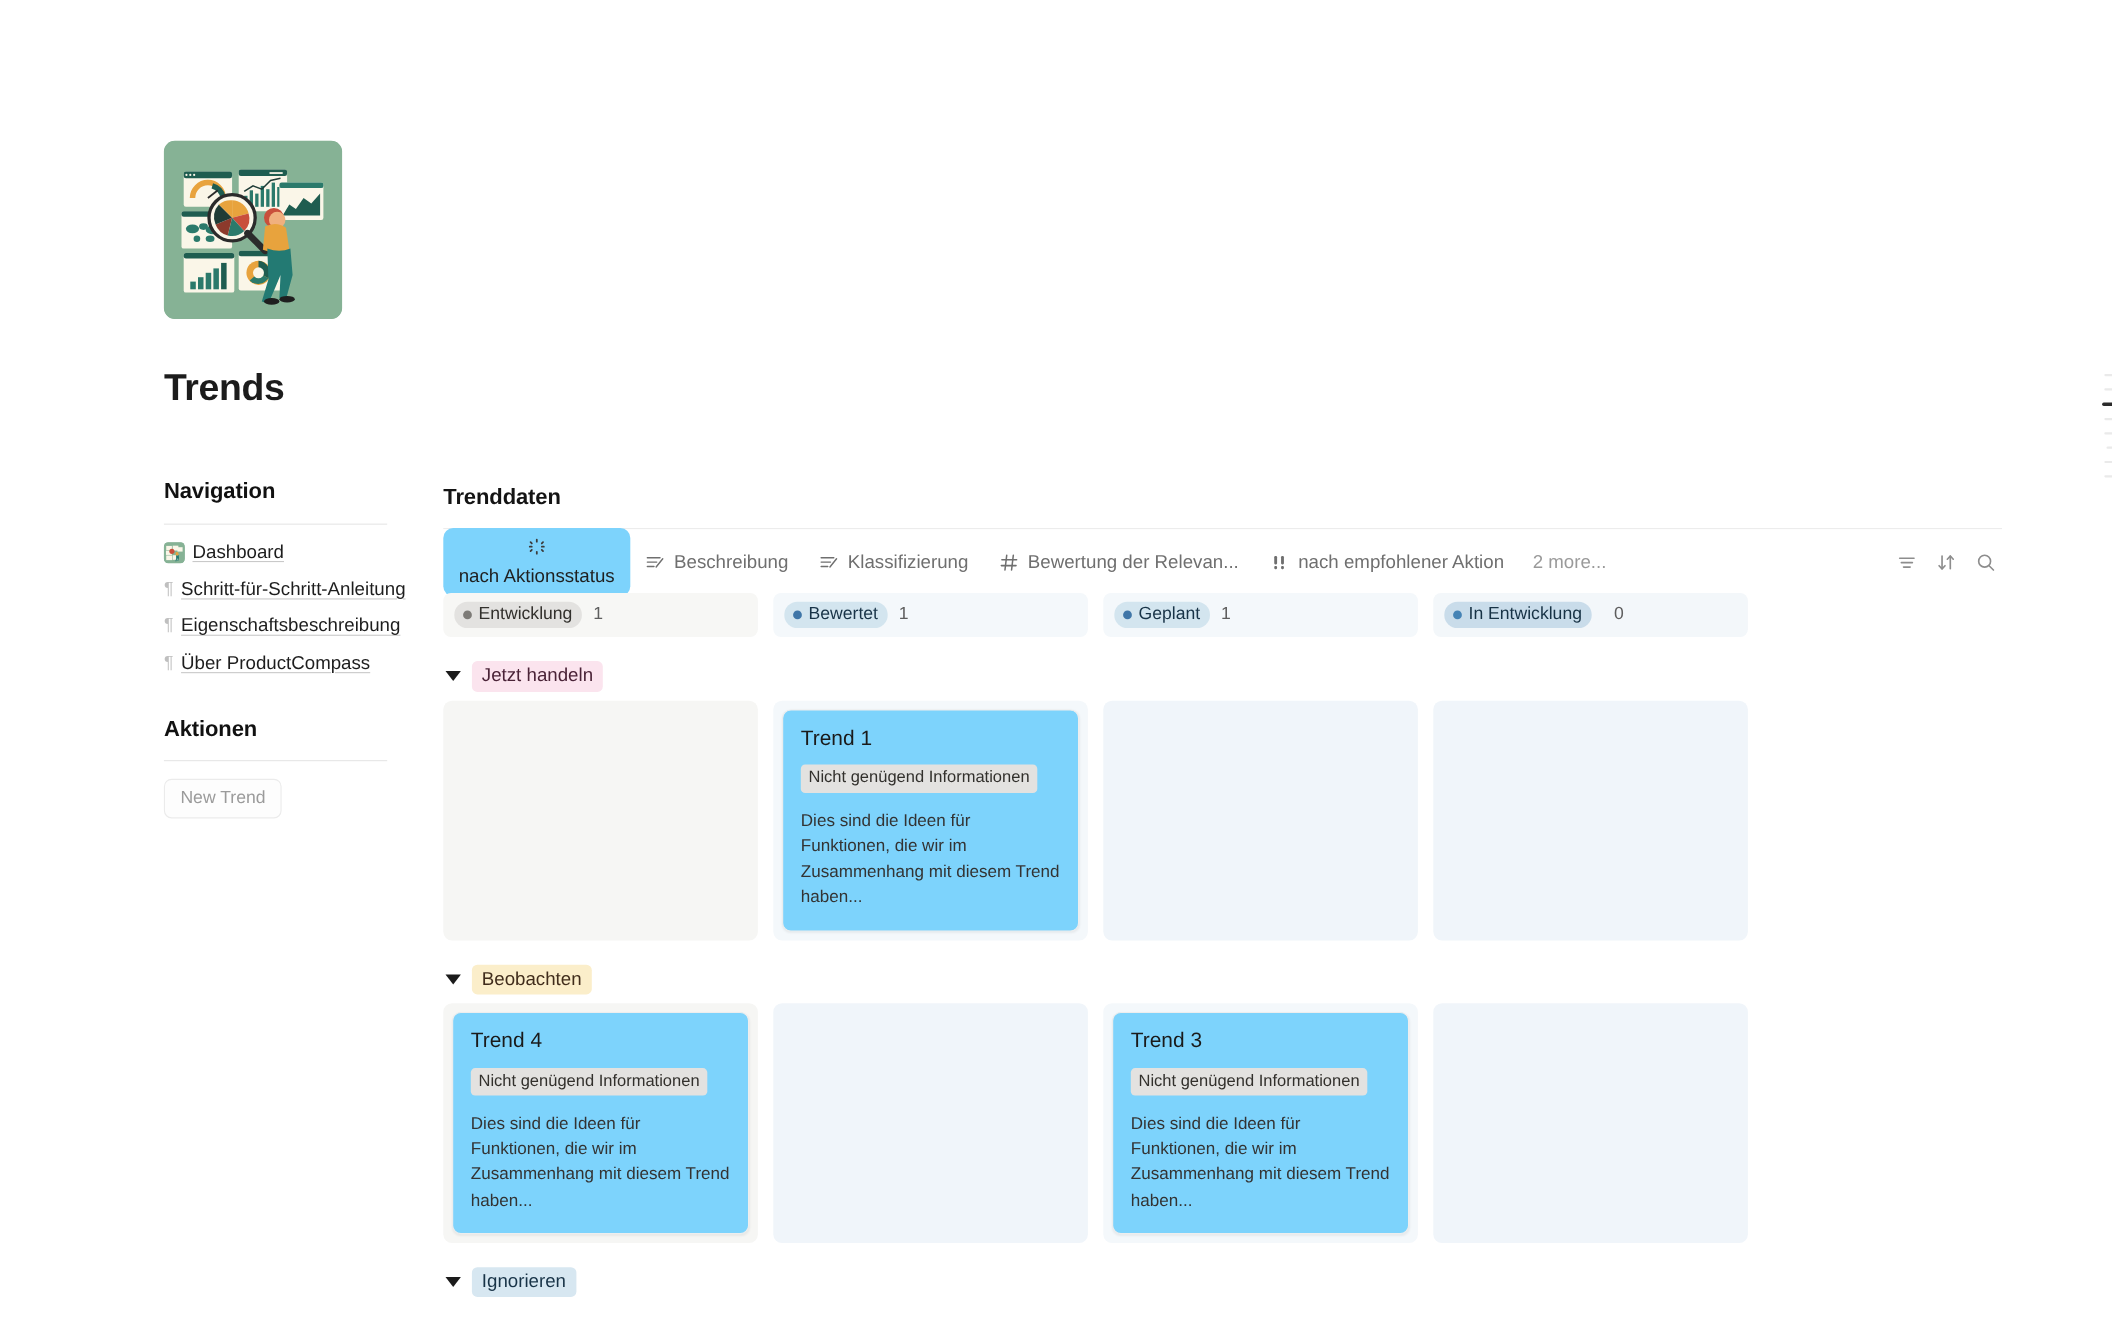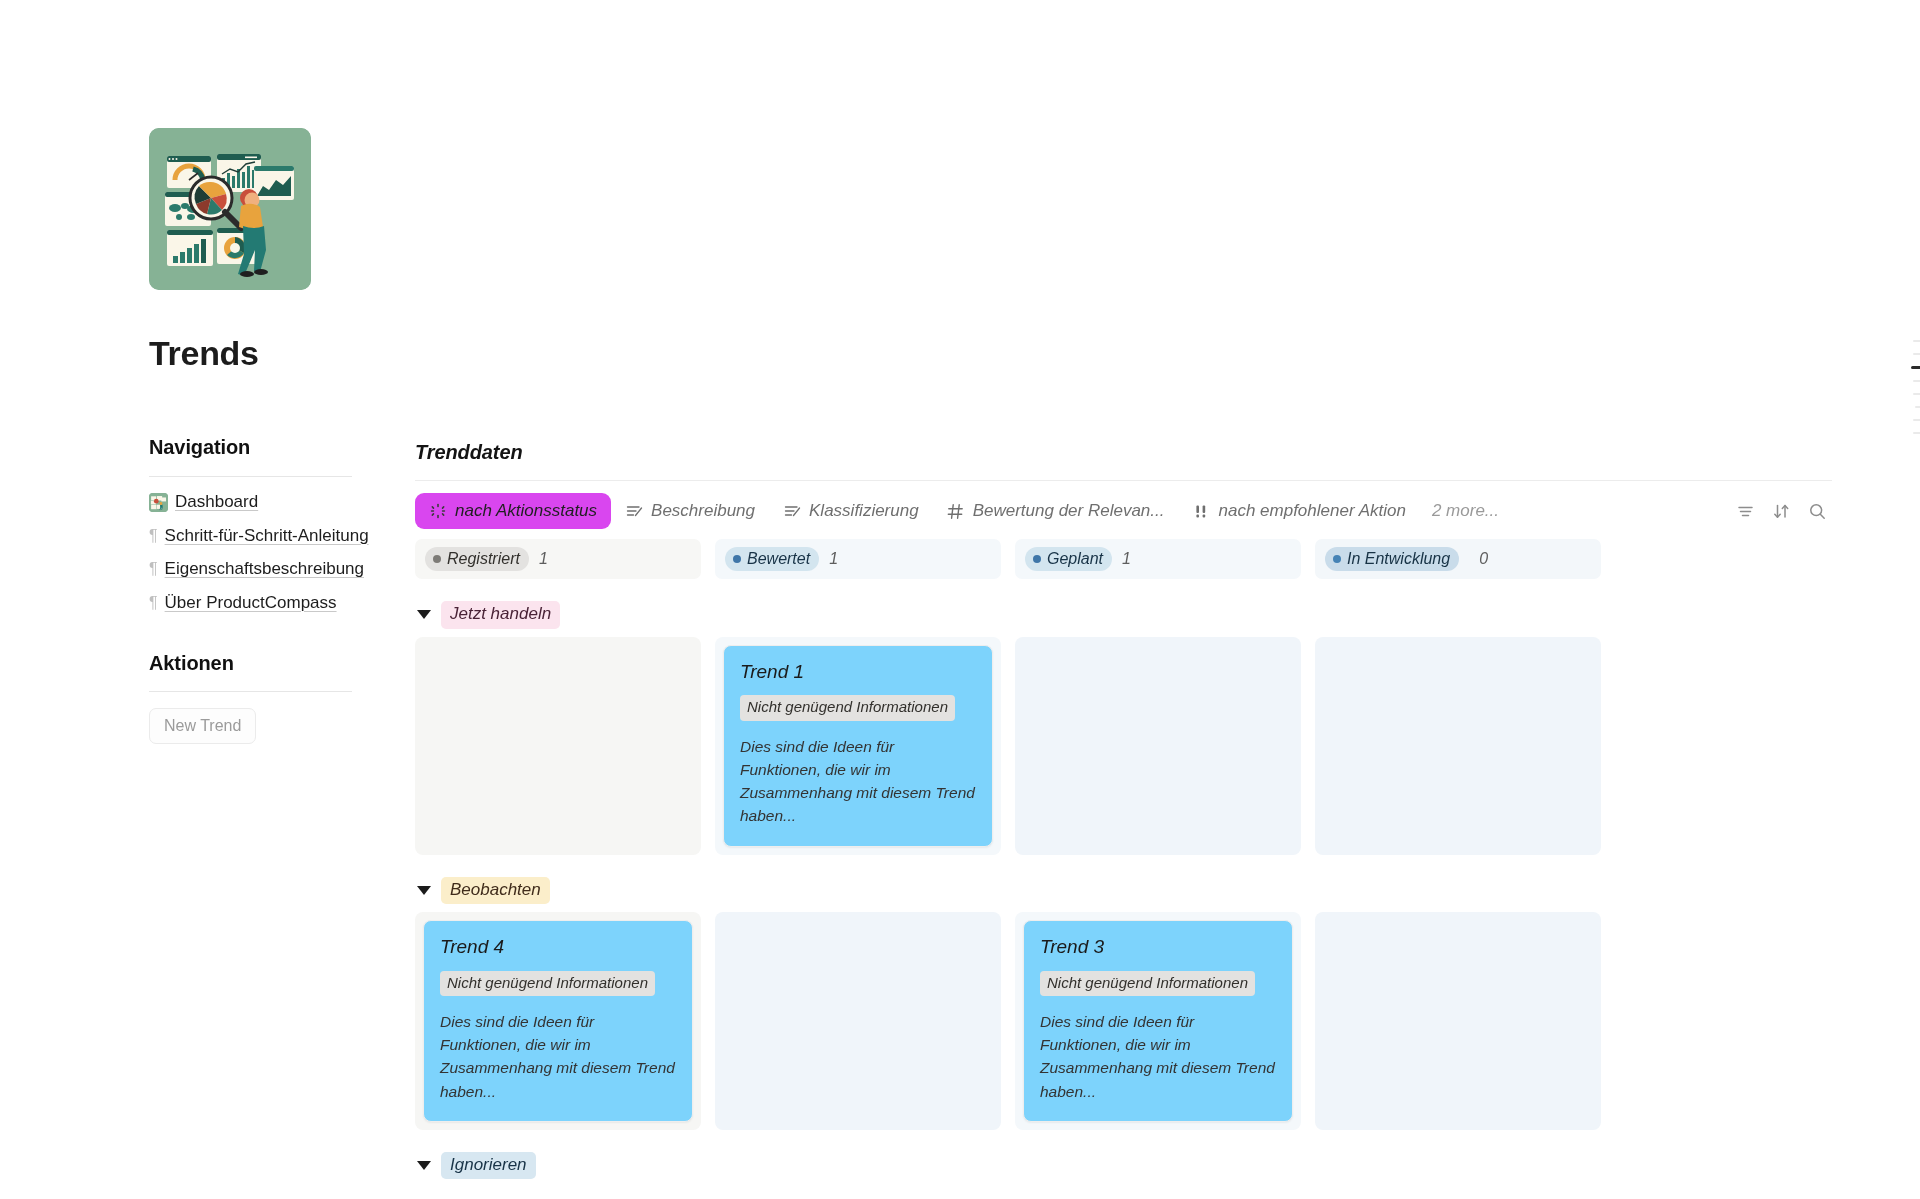--- a/index.html
+++ b/index.html
@@ -110,24 +110,23 @@
     border-radius: 7px;
     background: #fdfdfd;
     color: #9b9b9b;
     font-size: 16px;
     cursor: pointer;
   }
 
   
   .main {
     position: absolute;
-    left: 388px; top: 0;
+    left: 376px; top: 0;
     width: 1440px;
     padding-top: 424px;
-    font-style: italic;
   }
   .section-title {
     font-size: 20px;
     font-weight: 700;
     color: #141414;
     letter-spacing: -0.1px;
   }
   .section-rule {
     margin-top: 14px;
     height: 1px;
@@ -148,22 +147,23 @@
     align-items: center;
     gap: 8px;
     padding: 8px 14px;
     border-radius: 9px;
     font-size: 17px;
     color: #6f6f6f;
     white-space: nowrap;
     cursor: pointer;
   }
   .tab.active {
-    background: #d946ef;
+    background: #7dd3fc;
     color: #1f1f1f;
+    flex-direction: column;
   }
   .tab .ticon {
     width: 18px; height: 18px;
     display: inline-flex;
     align-items: center;
     justify-content: center;
     flex-shrink: 0;
   }
   .tab-more {
     padding: 8px 12px;
@@ -549,21 +549,21 @@
       </div>
     </div>
 
     <div class="board">
 
       <div class="board-cols">
 
         <div class="col-head" style="background:#f7f7f5;">
           <span class="chip" style="background:#e3e2e0;color:#32302c;">
             <span class="dot" style="background:#7d7b77;"></span>
-            <span>Registriert</span>
+            <span>Entwicklung</span>
           </span>
           <span class="col-count">1</span>
         </div>
 
         <div class="col-head" style="background:#f4f8fb;">
           <span class="chip" style="background:#d3e5ef;color:#183347;">
             <span class="dot" style="background:#3f76a8;"></span>
             <span>Bewertet</span>
           </span>
           <span class="col-count">1</span>

